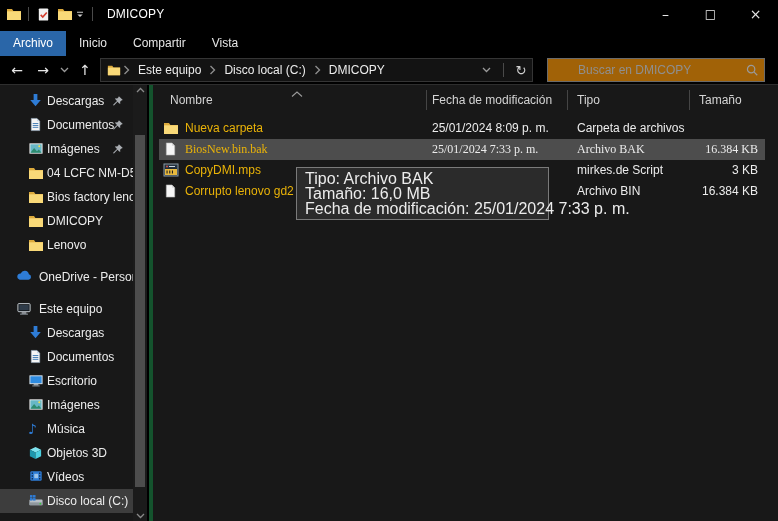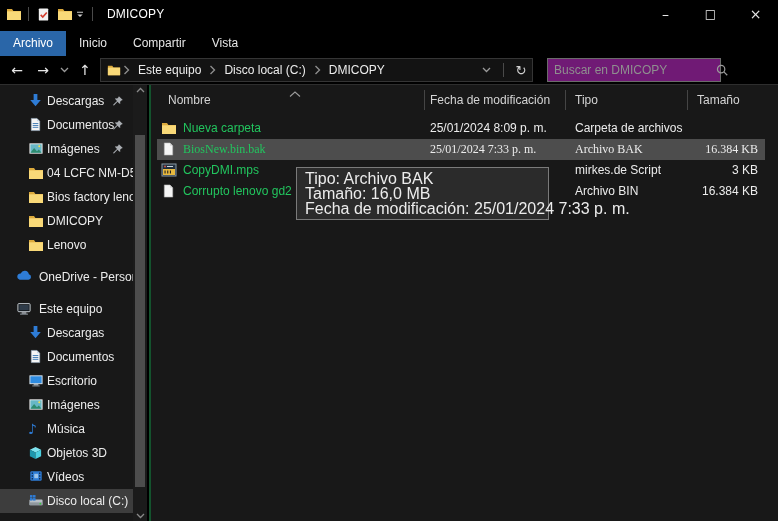--- a/index.html
+++ b/index.html
@@ -30,21 +30,21 @@
   
   .toolbar { position:absolute; top:56px; left:0; right:0; height:28px; background:#000; }
   .nav { position:absolute; left:4px; top:0; height:28px; display:flex; align-items:center; }
   .nav-btn { width:26px; text-align:center; color:#e8e8e8; font-size:14px; }
   .nav-chev { width:16px; display:flex; justify-content:center; }
   .addressbox { position:absolute; left:100px; top:2px; width:433px; height:24px; background:#131313; border:1px solid #353535; display:flex; align-items:center; padding-left:5px; }
   .crumb { padding:0 7px; color:#ececec; white-space:nowrap; }
   .crumb-sep { display:inline-flex; align-items:center; padding:0 1px; }
   .addr-right { margin-left:auto; display:flex; align-items:center; height:100%; }
   .addr-btn { width:22px; height:100%; display:flex; align-items:center; justify-content:center; color:#cfcfcf; font-size:13px; }
-  .searchbox { position:absolute; left:547px; top:2px; width:174px; height:24px; background:#701a75; border:1px solid #6b6b6b; display:flex; align-items:center; }
+  .searchbox { position:absolute; left:547px; top:2px; width:218px; height:24px; background:#a16207; border:1px solid #6b6b6b; display:flex; align-items:center;padding-left:24px; }
   .search-input { flex:1; background:transparent; border:none; outline:none; color:#d6d6d6; font-family:"Liberation Sans",sans-serif; font-size:12px; padding:0 6px; }
   .search-input::placeholder { color:#8f8f8f; opacity:1; }
   .search-btn { width:26px; display:flex; align-items:center; justify-content:center; }
 
   .top-divider { position:absolute; top:84px; left:0; right:0; height:1px; background:#2e2e2e; }
 
   
   .sidebar { position:absolute; left:0; top:85px; bottom:0; width:134px; background:#181818; overflow:hidden; padding-top:4px; }
   .side-item { height:24px; position:relative; white-space:nowrap; overflow:hidden; }
   .side-item.gap { margin-top:8px; }
@@ -54,29 +54,29 @@
   .side-item .slabel { position:absolute; top:5px; color:#ececec; font-size:12px; }
   .side-item.indent0 .slabel { left:39px; }
   .side-item.indent1 .slabel { left:47px; }
   .side-item .pin { position:absolute; left:112px; top:6px; width:12px; height:12px; }
   .sidebar-scroll { position:absolute; left:133px; top:85px; bottom:0; width:14px; background:#1b1b1b; }
   .sscroll-up { position:absolute; top:2px; left:0; width:14px; display:flex; justify-content:center; }
   .sscroll-down { position:absolute; bottom:2px; left:0; width:14px; display:flex; justify-content:center; }
   .sscroll-thumb { position:absolute; left:2px; top:50px; width:10px; height:352px; background:#4d4d4d; }
 
   
-  .main { position:absolute; left:149px; top:85px; right:0; bottom:0; background:#181818; border-left:2px solid #14532d; }
+  .main { position:absolute; left:149px; top:85px; right:0; bottom:0; background:#181818; border-left:4px solid #14532d; }
   .colheaders { position:absolute; top:1px; left:0; right:0; height:27px; }
   .colcell { position:absolute; top:7px; color:#d4d4d4; font-size:12px; }
   .col-sep { position:absolute; top:4px; width:1px; height:20px; background:#454545; }
   .sort-chev { position:absolute; top:0; left:138px; }
   .rows { position:absolute; top:33px; left:0; right:0; }
   .row { position:relative; height:21px; margin:0 13px 0 6px; }
   .row .c-icon { position:absolute; left:4px; top:2px; width:16px; height:16px; display:inline-flex; }
-  .row .c-name { position:absolute; left:26px; top:3px; color:#22c55e; white-space:nowrap; }
+  .row .c-name { position:absolute; left:26px; top:3px; color:#eab308; white-space:nowrap; }
   .row .c-date { position:absolute; left:273px; top:3px; color:#ececec; white-space:nowrap; }
   .row .c-type { position:absolute; left:418px; top:3px; color:#ececec; white-space:nowrap; }
   .row .c-size { position:absolute; right:7px; top:3px; color:#ececec; text-align:left; white-space:nowrap; }
 
   
   .tooltip { position:absolute; left:296px; top:167px; width:253px; height:53px; background:#2b2b2b; border:1px solid #7a7a7a; padding:3px 8px; z-index:30; }
   .tline { font-size:16px; line-height:15px; color:#ececec; white-space:nowrap; }
 </style>
 </head>
 <body>

